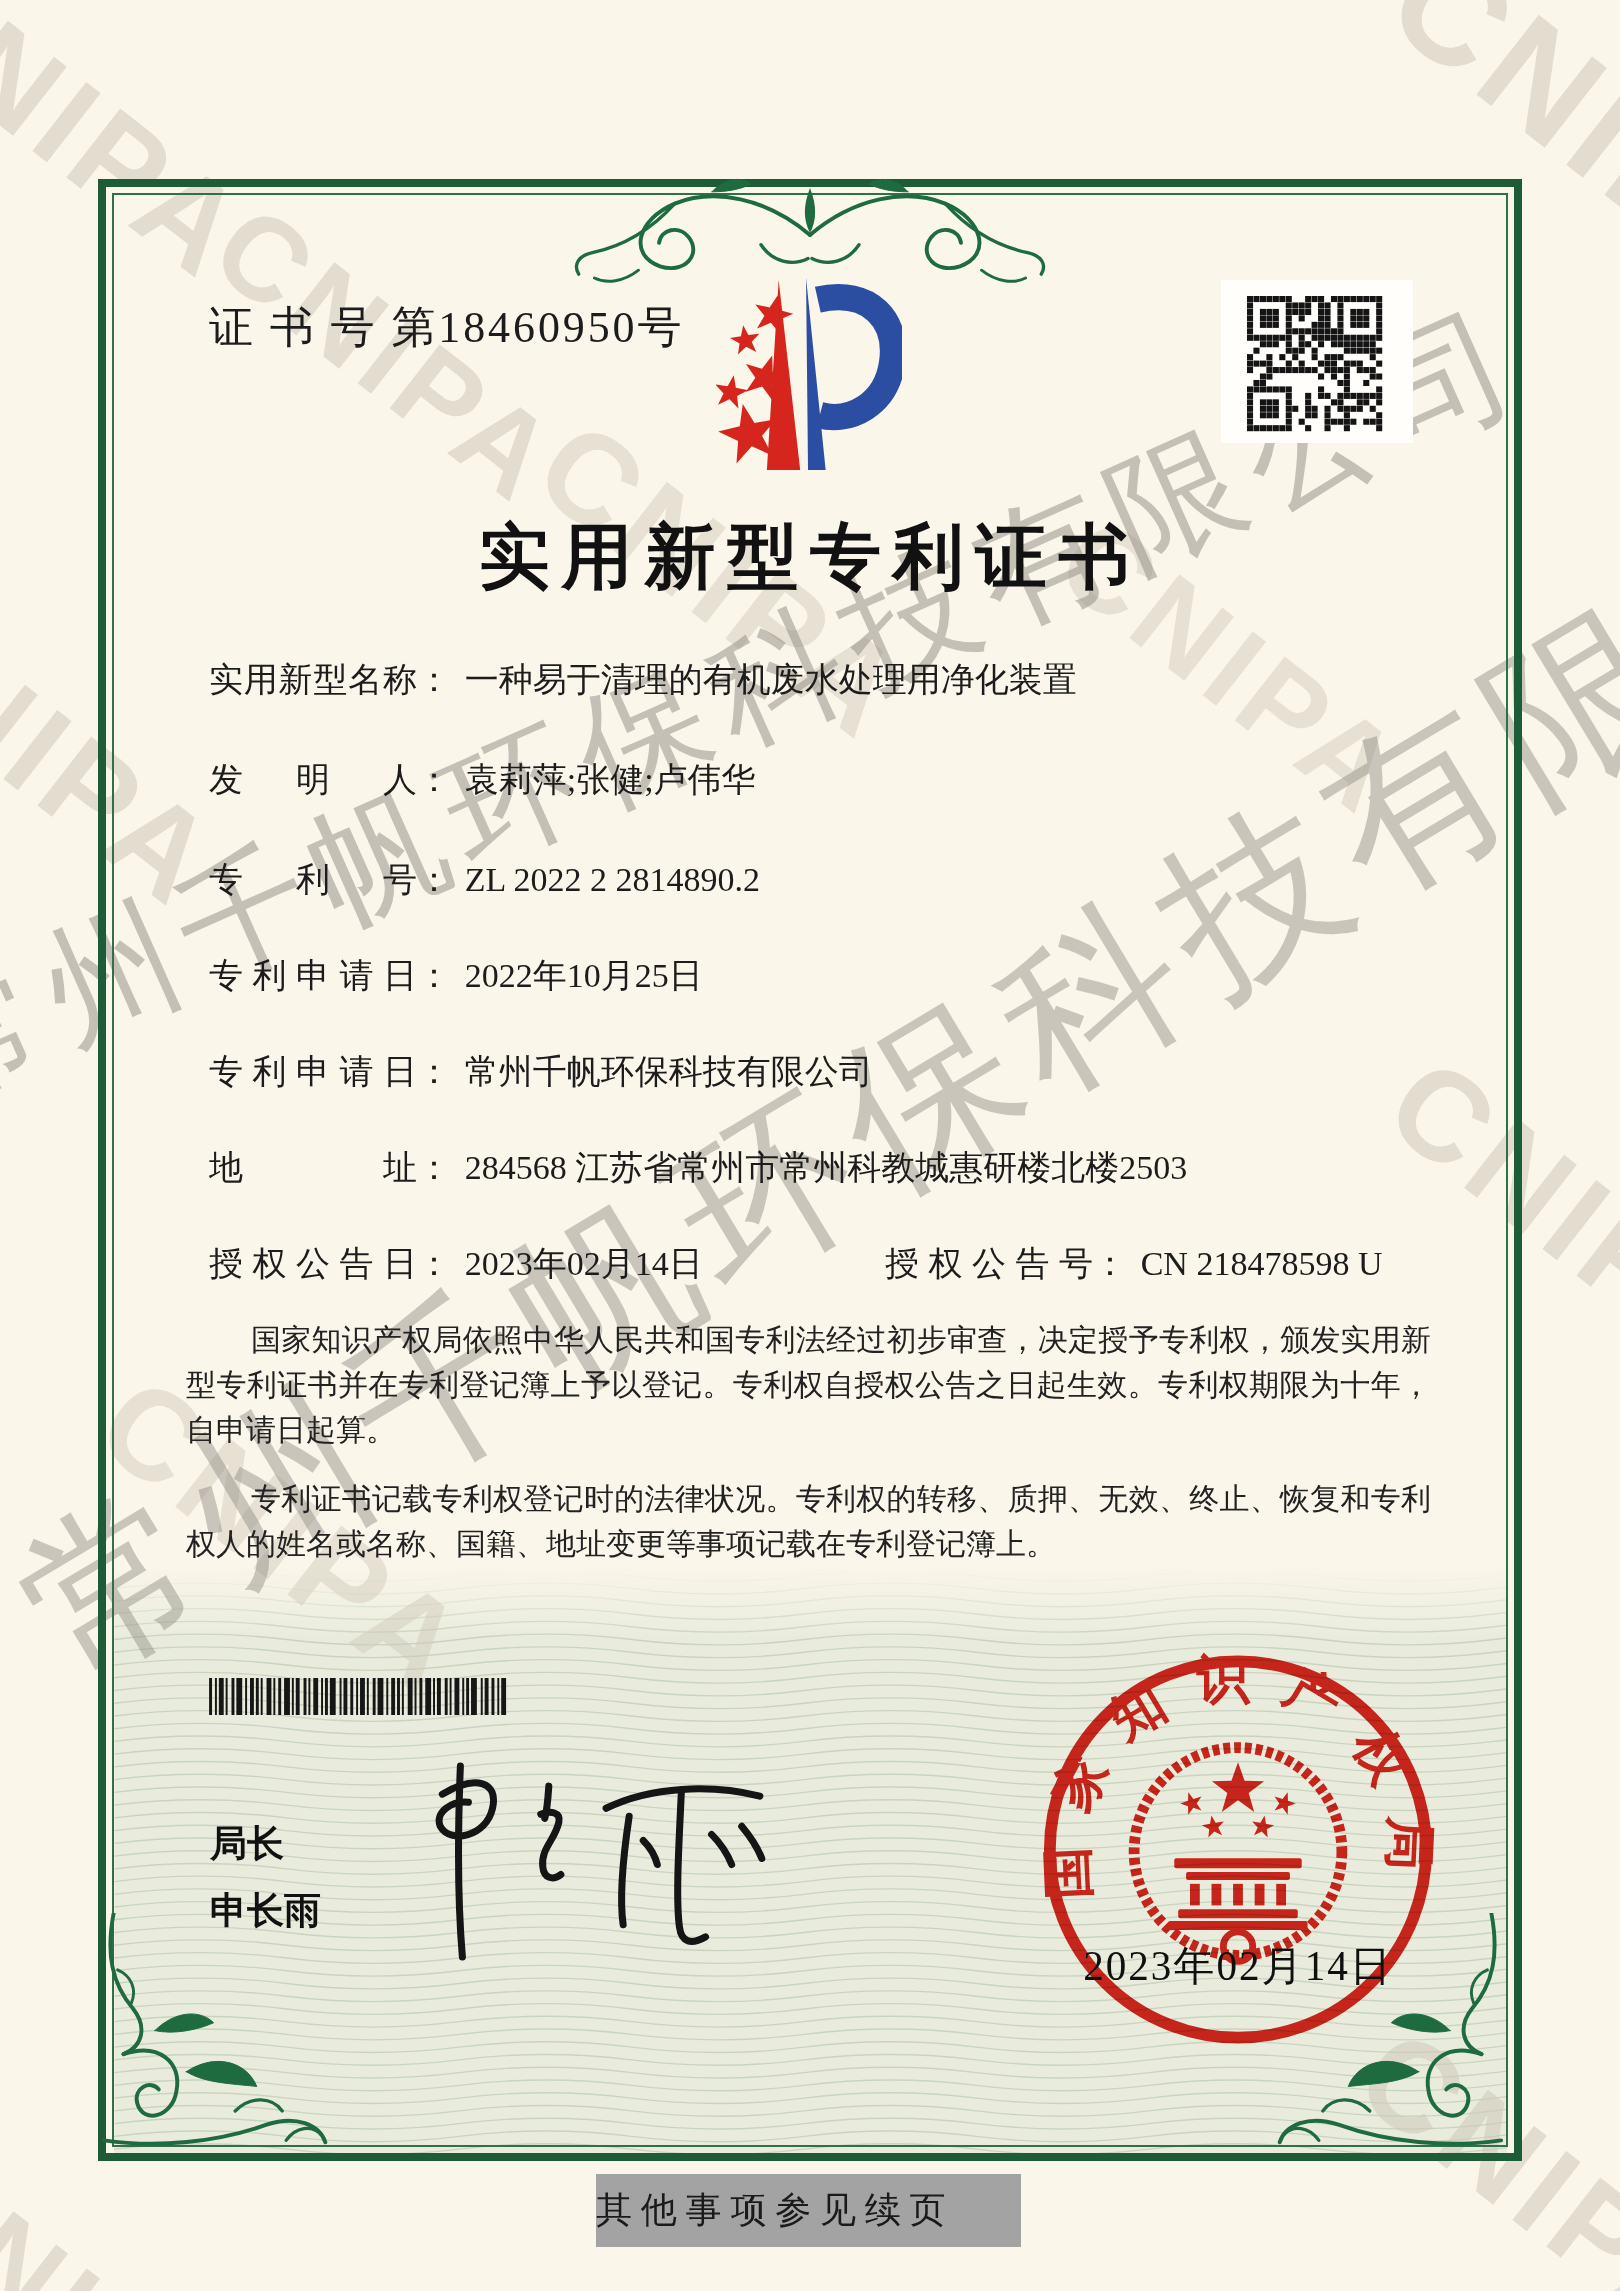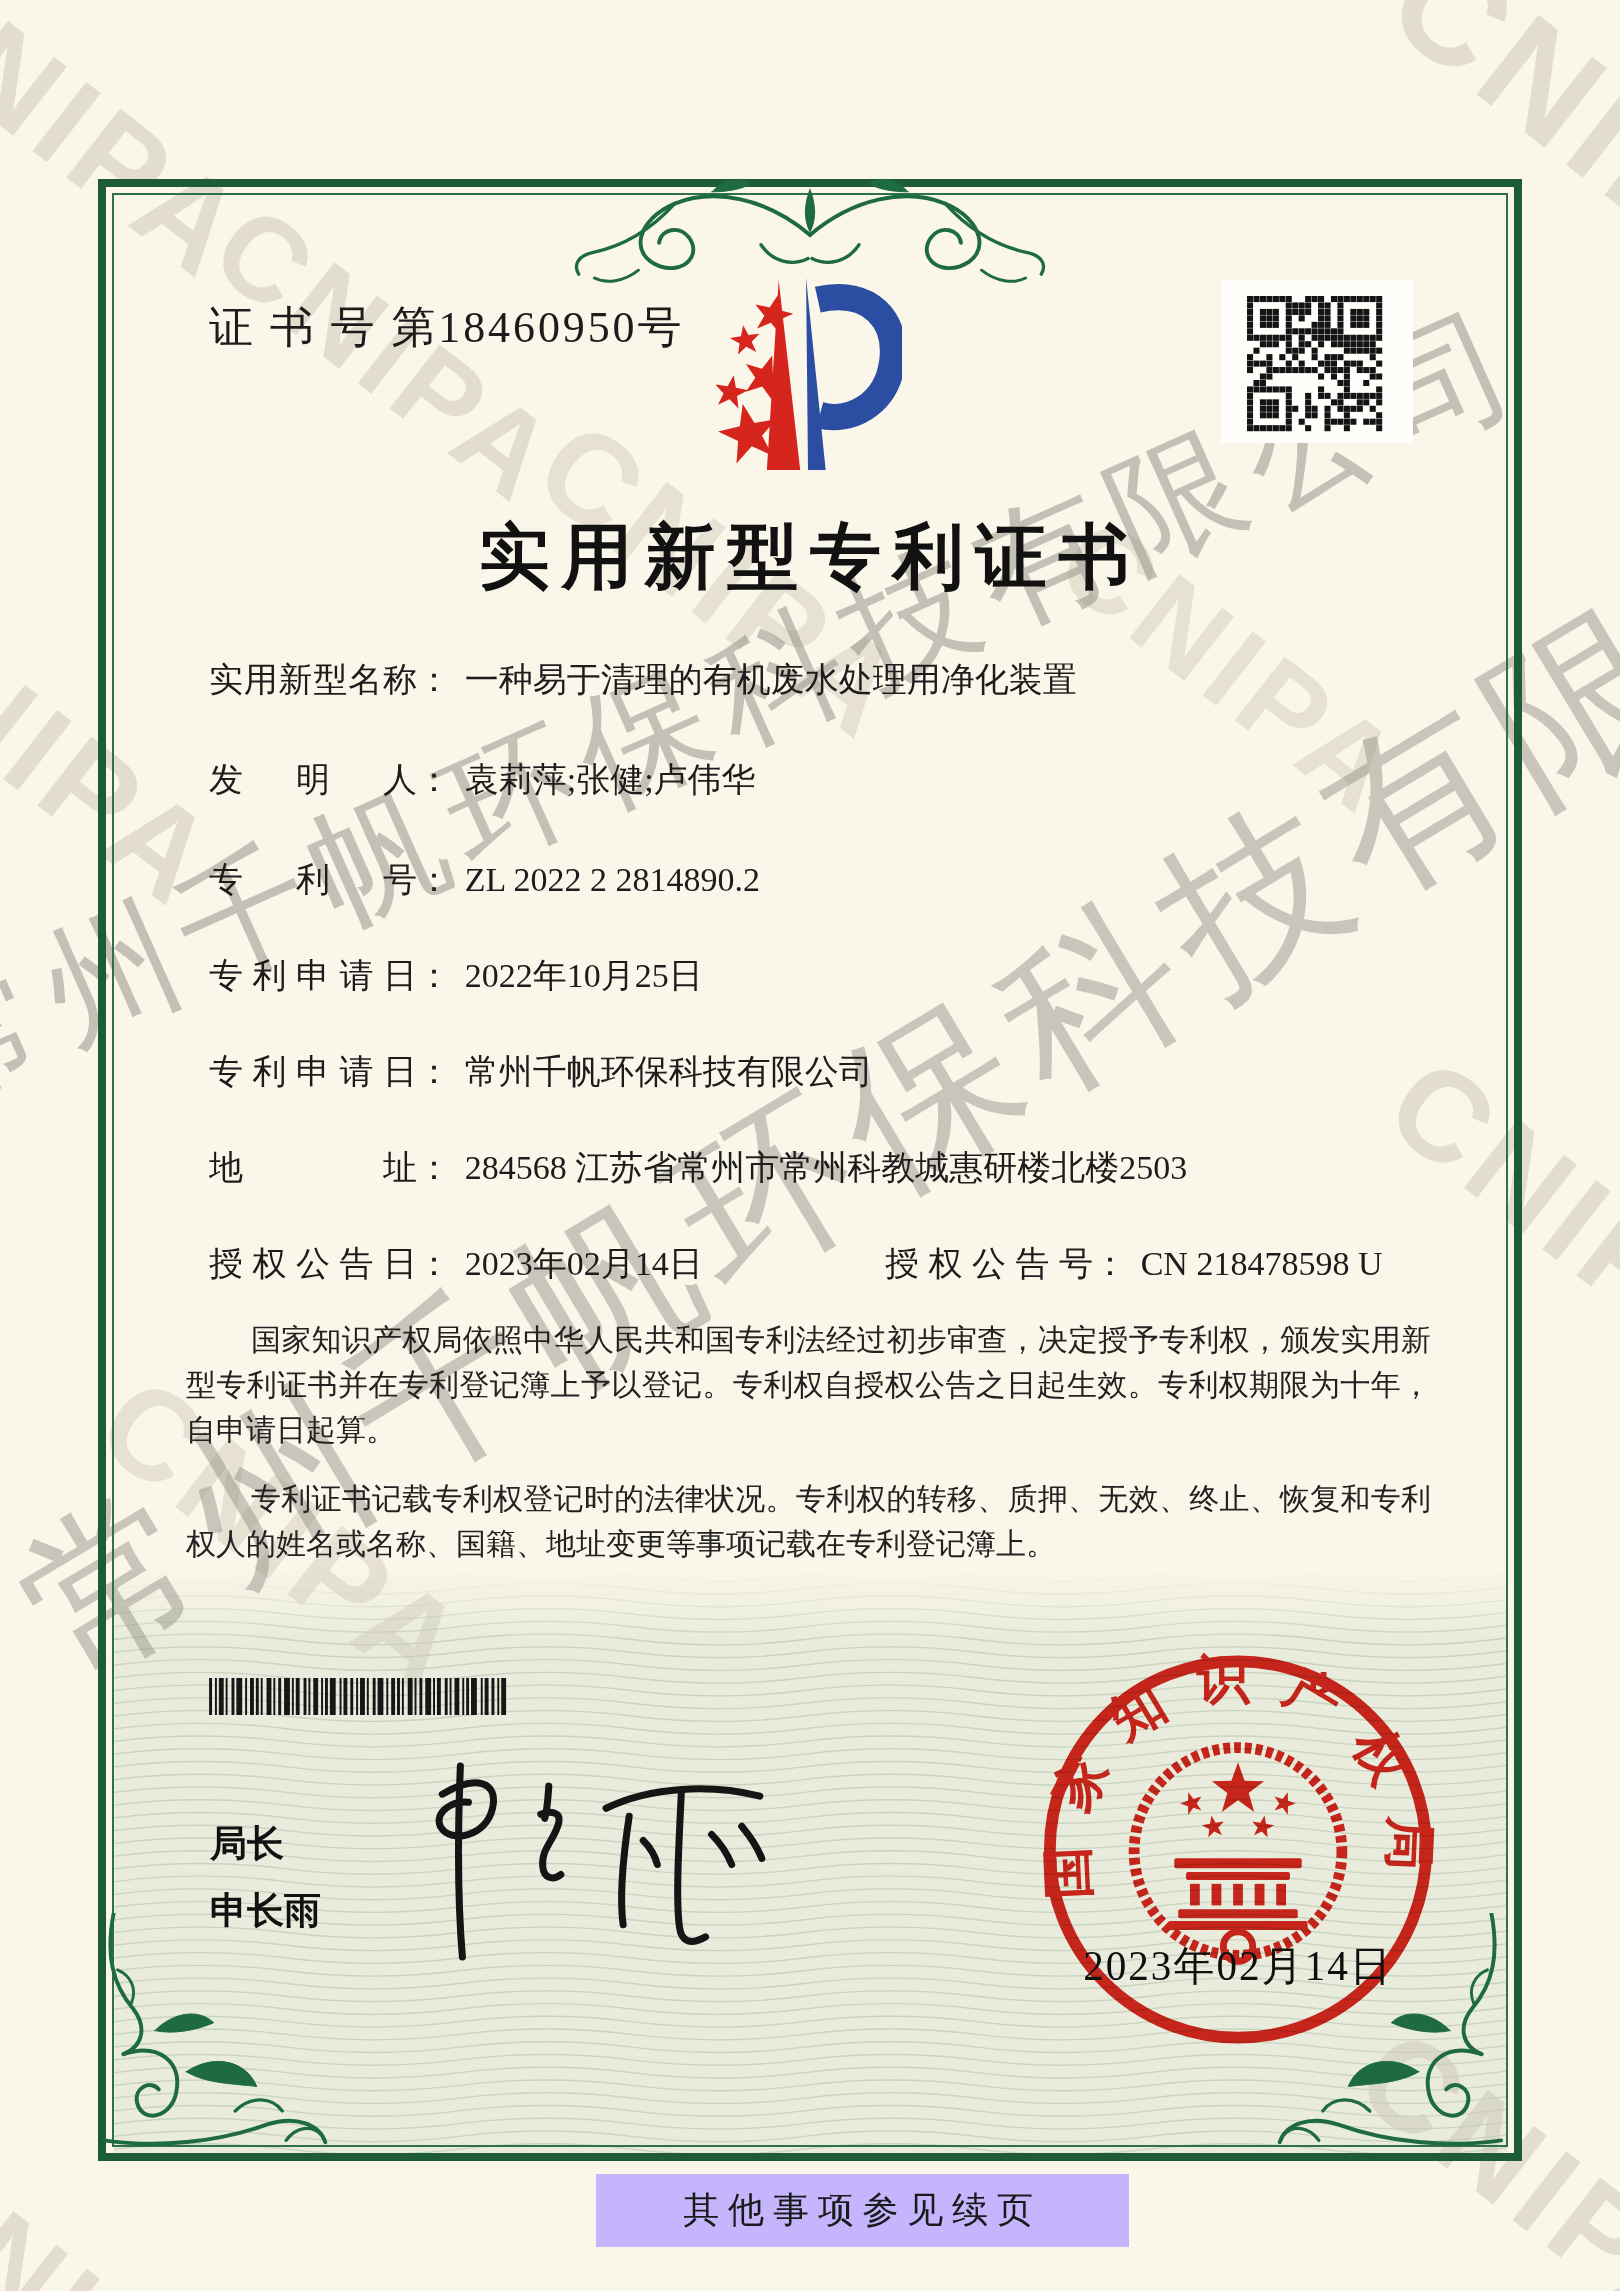--- a/index.html
+++ b/index.html
@@ -34,22 +34,22 @@
   .paras p + p{margin-top:23.5px;}
   .barcode{position:absolute;left:208px;top:1678px;z-index:5;}
   .director{position:absolute;left:210px;top:1819px;font-size:37px;font-weight:700;z-index:5;
             font-family:"Liberation Sans","DejaVu Sans",sans-serif;color:#111;text-align:right;}
   .director-name{position:absolute;left:210px;top:1886px;font-size:37px;font-weight:700;z-index:5;
             font-family:"Liberation Sans","DejaVu Sans",sans-serif;color:#111;}
   .sig{position:absolute;left:390px;top:1756px;z-index:5;}
   .seal{position:absolute;left:1035px;top:1631px;z-index:6;mix-blend-mode:multiply;}
   .pageinfo{position:absolute;left:0;top:2099px;width:100%;text-align:center;font-size:27.4px;
             color:#333;letter-spacing:2px;z-index:5;}
-  .cont-patch{position:absolute;left:596px;top:2174px;width:533px;height:73px;background:#c4b5fd;
-              z-index:5;display:flex;align-items:center;justify-content:center;}
+  .cont-patch{position:absolute;left:596px;top:2174px;width:425px;height:73px;background:#a3a3a3;
+              z-index:5;display:flex;align-items:center;}
   .cont-note{font-size:36px;letter-spacing:8.8px;color:#1a1a1a;}
 </style>
 </head>
 <body>
 
 <div class="page">
 
   <span class="wm" style="left:-59px;top:-69px;font-size:127px;transform:rotate(38deg);">CNIPA</span>
   <span class="wm" style="left:1462px;top:-88px;font-size:147px;transform:rotate(38deg);">CNIPA</span>
   <span class="wm" style="left:272px;top:178px;font-size:118px;transform:rotate(38deg);">CNIPA</span>

